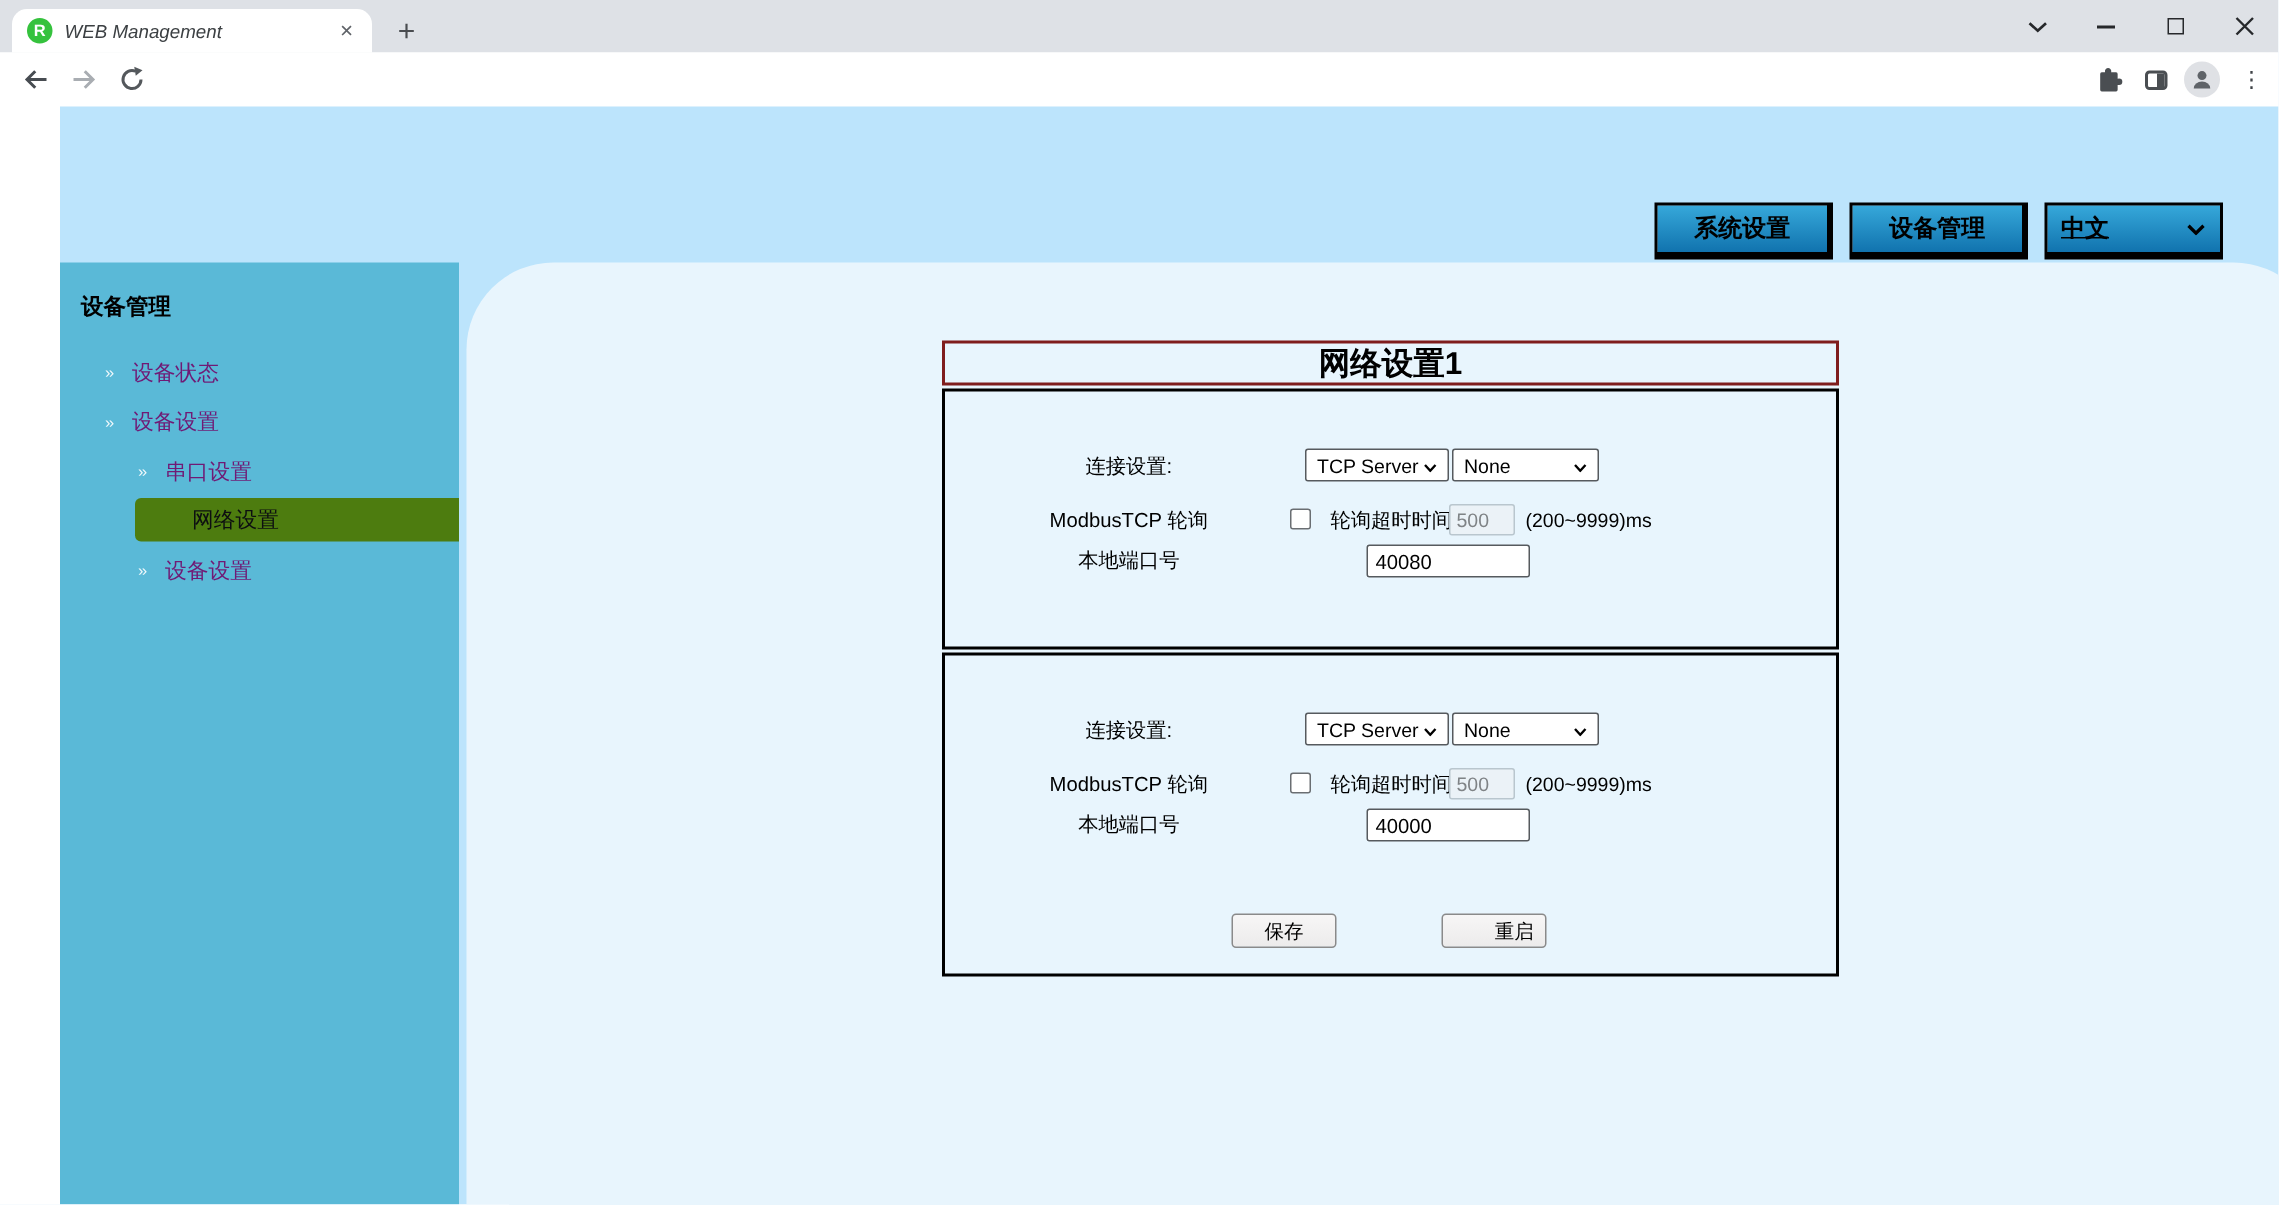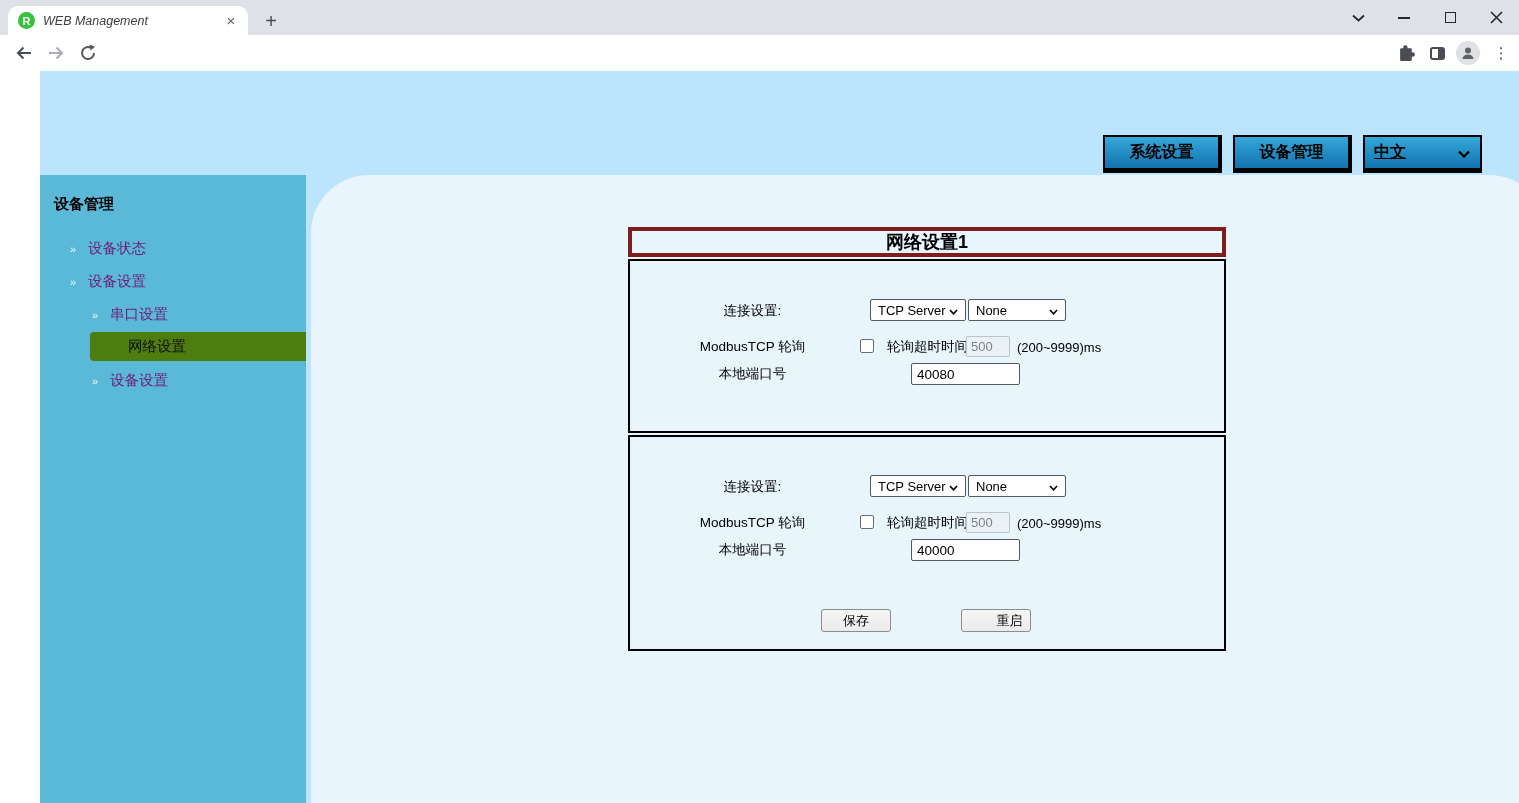--- a/index.html
+++ b/index.html
@@ -56,22 +56,22 @@
   .side-item { position:absolute; font-size:14.5px; color:#701a75; cursor:pointer; }
   .bullet { position:absolute; font-size:11px; color:rgba(255,255,255,0.92); }
   .active-item { position:absolute; left:50px; top:157px; width:216px; height:29px; background:#4d7c0f;
                  border-radius:4px 0 0 4px; display:flex; align-items:center; padding-left:38px;
                  font-size:14.5px; color:#0d0f11; cursor:pointer; }
 
   .content { position:absolute; left:271px; top:104px; width:1236px; height:628px; background:#e8f5fd;
              border-radius:58px 58px 0 0; }
 
   .panel-wrap { position:absolute; left:317px; top:52px; width:598px; }
-  .panel-header { height:30px; border:4px solid #7f1d1d; display:flex; align-items:center; justify-content:center;
-                  font-size:18px; font-weight:bold; color:#000; margin-bottom:2px; }
+  .panel-header { height:30px; border:2px solid #7f1d1d; display:flex; align-items:center; justify-content:center;
+                  font-size:21px; font-weight:bold; color:#000; margin-bottom:2px; }
   .panel-body { position:relative; border:2px solid #000; margin-bottom:2px; }
   .body-1 { height:174px; }
   .body-2 { height:216px; }
   .row { position:absolute; left:0; right:0; height:24px; }
   .flabel { position:absolute; left:0; width:245px; text-align:center; top:50%; transform:translateY(-50%);
             font-size:13.5px; color:#000; }
   .sel { position:absolute; top:0; height:22px; background:#fff; border:1px solid #565a5e; border-radius:2px;
          display:flex; align-items:center; padding:0 7px; font-size:13px; color:#000; cursor:pointer;text-align:right; }
   .sel .chev { margin-left:auto; }
   .cbx { position:absolute; left:230px; top:3px; width:14px; height:14px; background:#fff;

